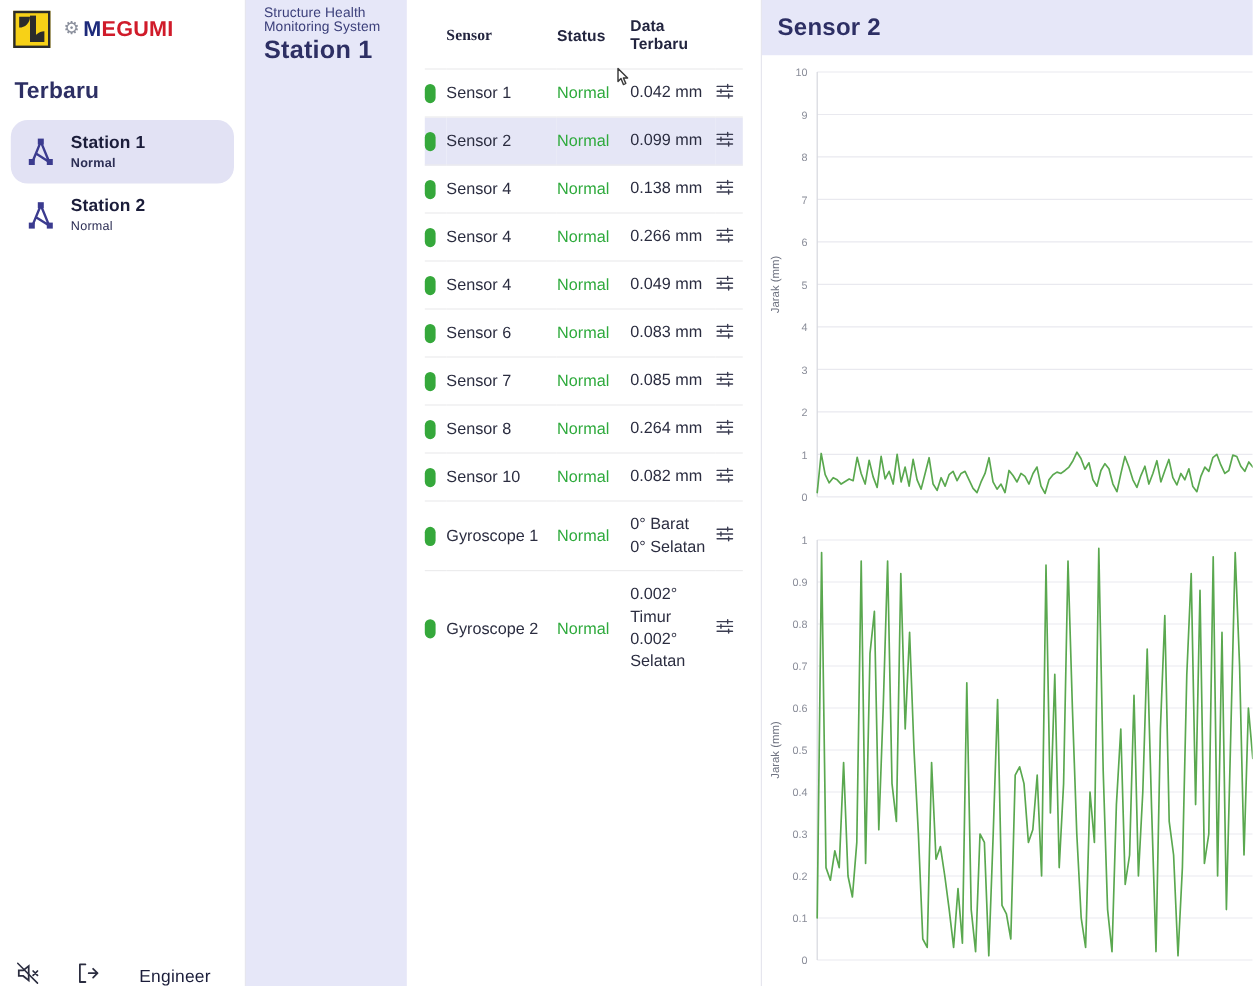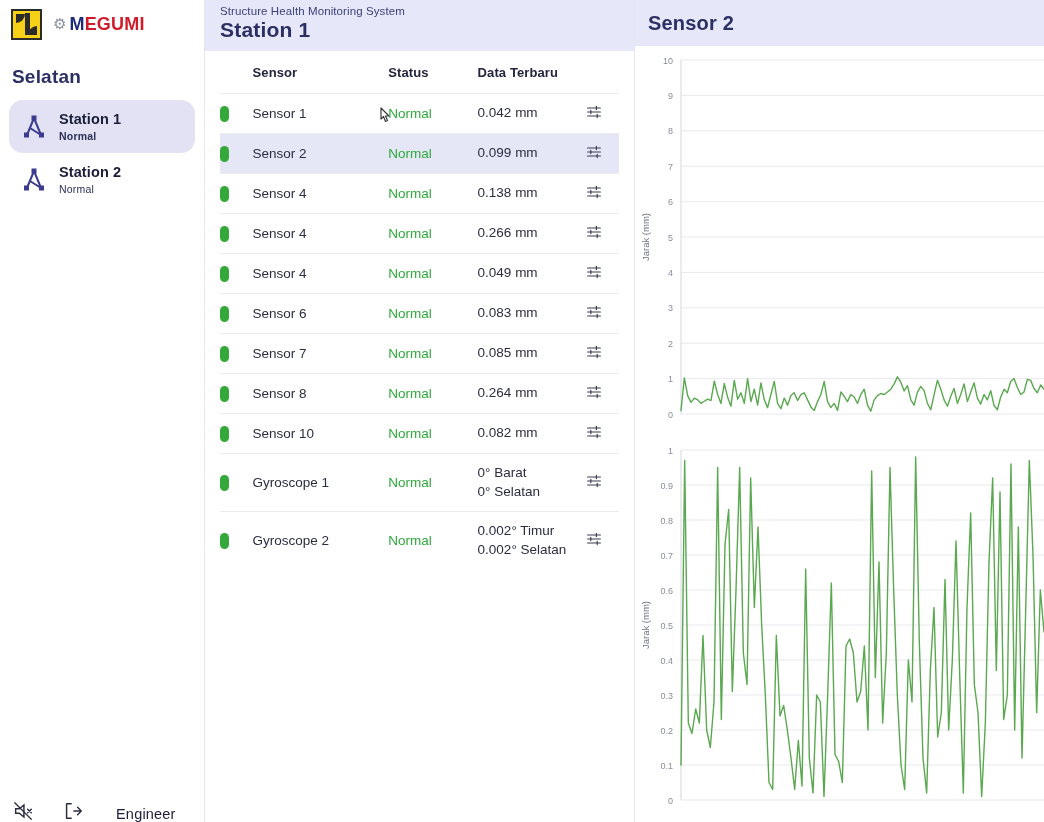--- a/index.html
+++ b/index.html
@@ -62,33 +62,33 @@
   .sidebar-footer {
     position: absolute; bottom: 0; left: 0; right: 0;
     height: 56px; display: flex; align-items: flex-end; gap: 28px;
     padding-left: 12px;
   }
   .footer-icon { width: 22px; height: 22px; cursor: pointer; }
   .footer-user { font-size: 14.5px; color: #1b1d3a; margin-left: 4px; letter-spacing: .2px; }
 
   
   .center { width: 430px; flex: 0 0 430px; height: 822px; background: #fff;
-            border-right: 1px solid #e6e6ee; display: flex; flex-direction: column; }
+            border-right: 1px solid #e6e6ee; display: flex; flex-direction: row; }
   .panel-header { background: #e6e7f8; padding: 5px 0 9px 15px; }
   .panel-sub { font-size: 11.5px; color: #3b3f7a; letter-spacing: .1px; }
   .panel-title { font-size: 21px; color: #2d2f64; font-weight: bold; margin-top: 1px; letter-spacing: .2px; }
 
   .table-wrap { padding: 0 15px; }
   table { width: 100%; border-collapse: collapse; }
   th {
     font-size: 13px; color: #23253f; font-weight: bold;
     padding: 14px 0 13px 0; text-align: left; letter-spacing: .1px;
   }
   .col-dot  { width: 34px; }
-  .col-name { width: 140px; }
+  .col-name { width: 140px; font-family: Liberation Serif, serif; }
   .col-stat { width: 92px; }
   .col-data { width: 112px; }
   .col-act  { width: 34px; }
   td { padding: 10px 0; border-top: 1px solid #ececed; font-size: 13.5px; color: #2b2d40; }
   tbody tr.selected td { background: #e5e6f6; }
   tbody tr.selected td:first-child { border-radius: 0; }
   .dot { width: 9px; height: 16px; border-radius: 5px; background: #35a83b; display: block; }
   .status { color: #2eaa3c; font-size: 13.5px; }
   .val { color: #2b2d40; white-space: pre-line; line-height: 1.38; }
   .row-action { cursor: pointer; display: block; }
@@ -113,21 +113,21 @@
     <div class="brand">
       <div class="brand-mark">
           <i></i>
         </div>
       <div class="brand-text">
         <span class="gear-glyph">⚙</span>
         <span class="brand-word"><span class="b">M</span><span class="r">EGUMI</span></span>
       </div>
     </div>
 
-    <div class="stations-title">Selatan</div>
+    <div class="stations-title">Terbaru</div>
 
     <div class="station-list">
 
       <div class="station-item active">
         <span class="station-icon">
           <svg viewBox="0 0 26 26" width="26" height="26">
             <path d="M13 4 L6 21 M13 4 L20 21 M9 14 L20 21" stroke="#3b3b8f" stroke-width="2" fill="none" stroke-linecap="round"></path>
             <rect x="10.5" y="1.5" width="5" height="5" fill="#3b3b8f"></rect>
             <rect x="3" y="18.5" width="5" height="5" fill="#3b3b8f"></rect>
             <rect x="18" y="18.5" width="5" height="5" fill="#3b3b8f"></rect>

